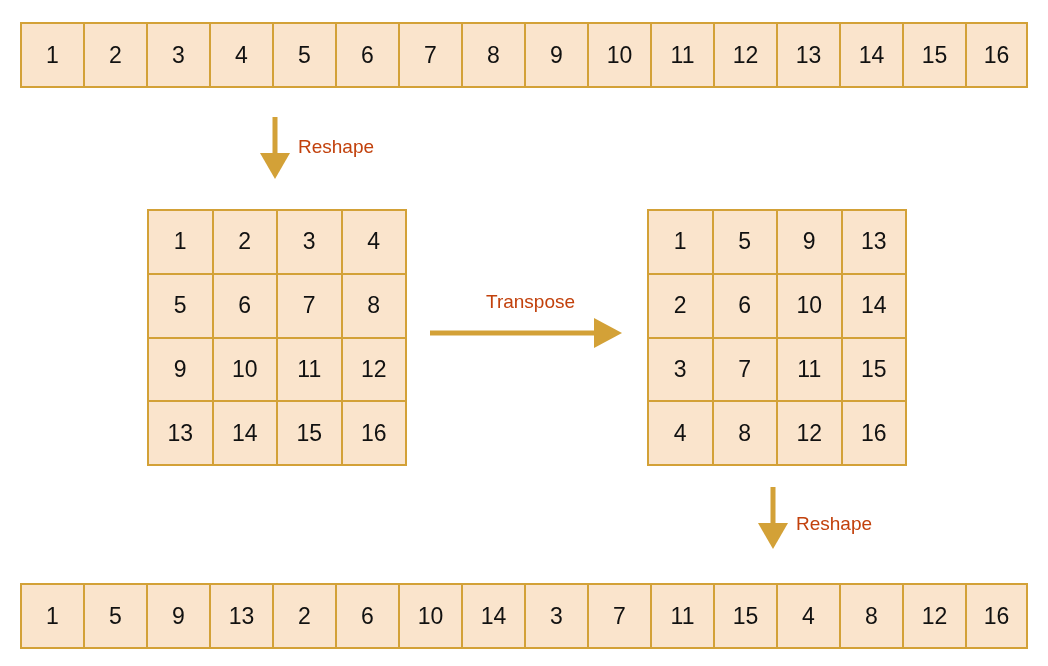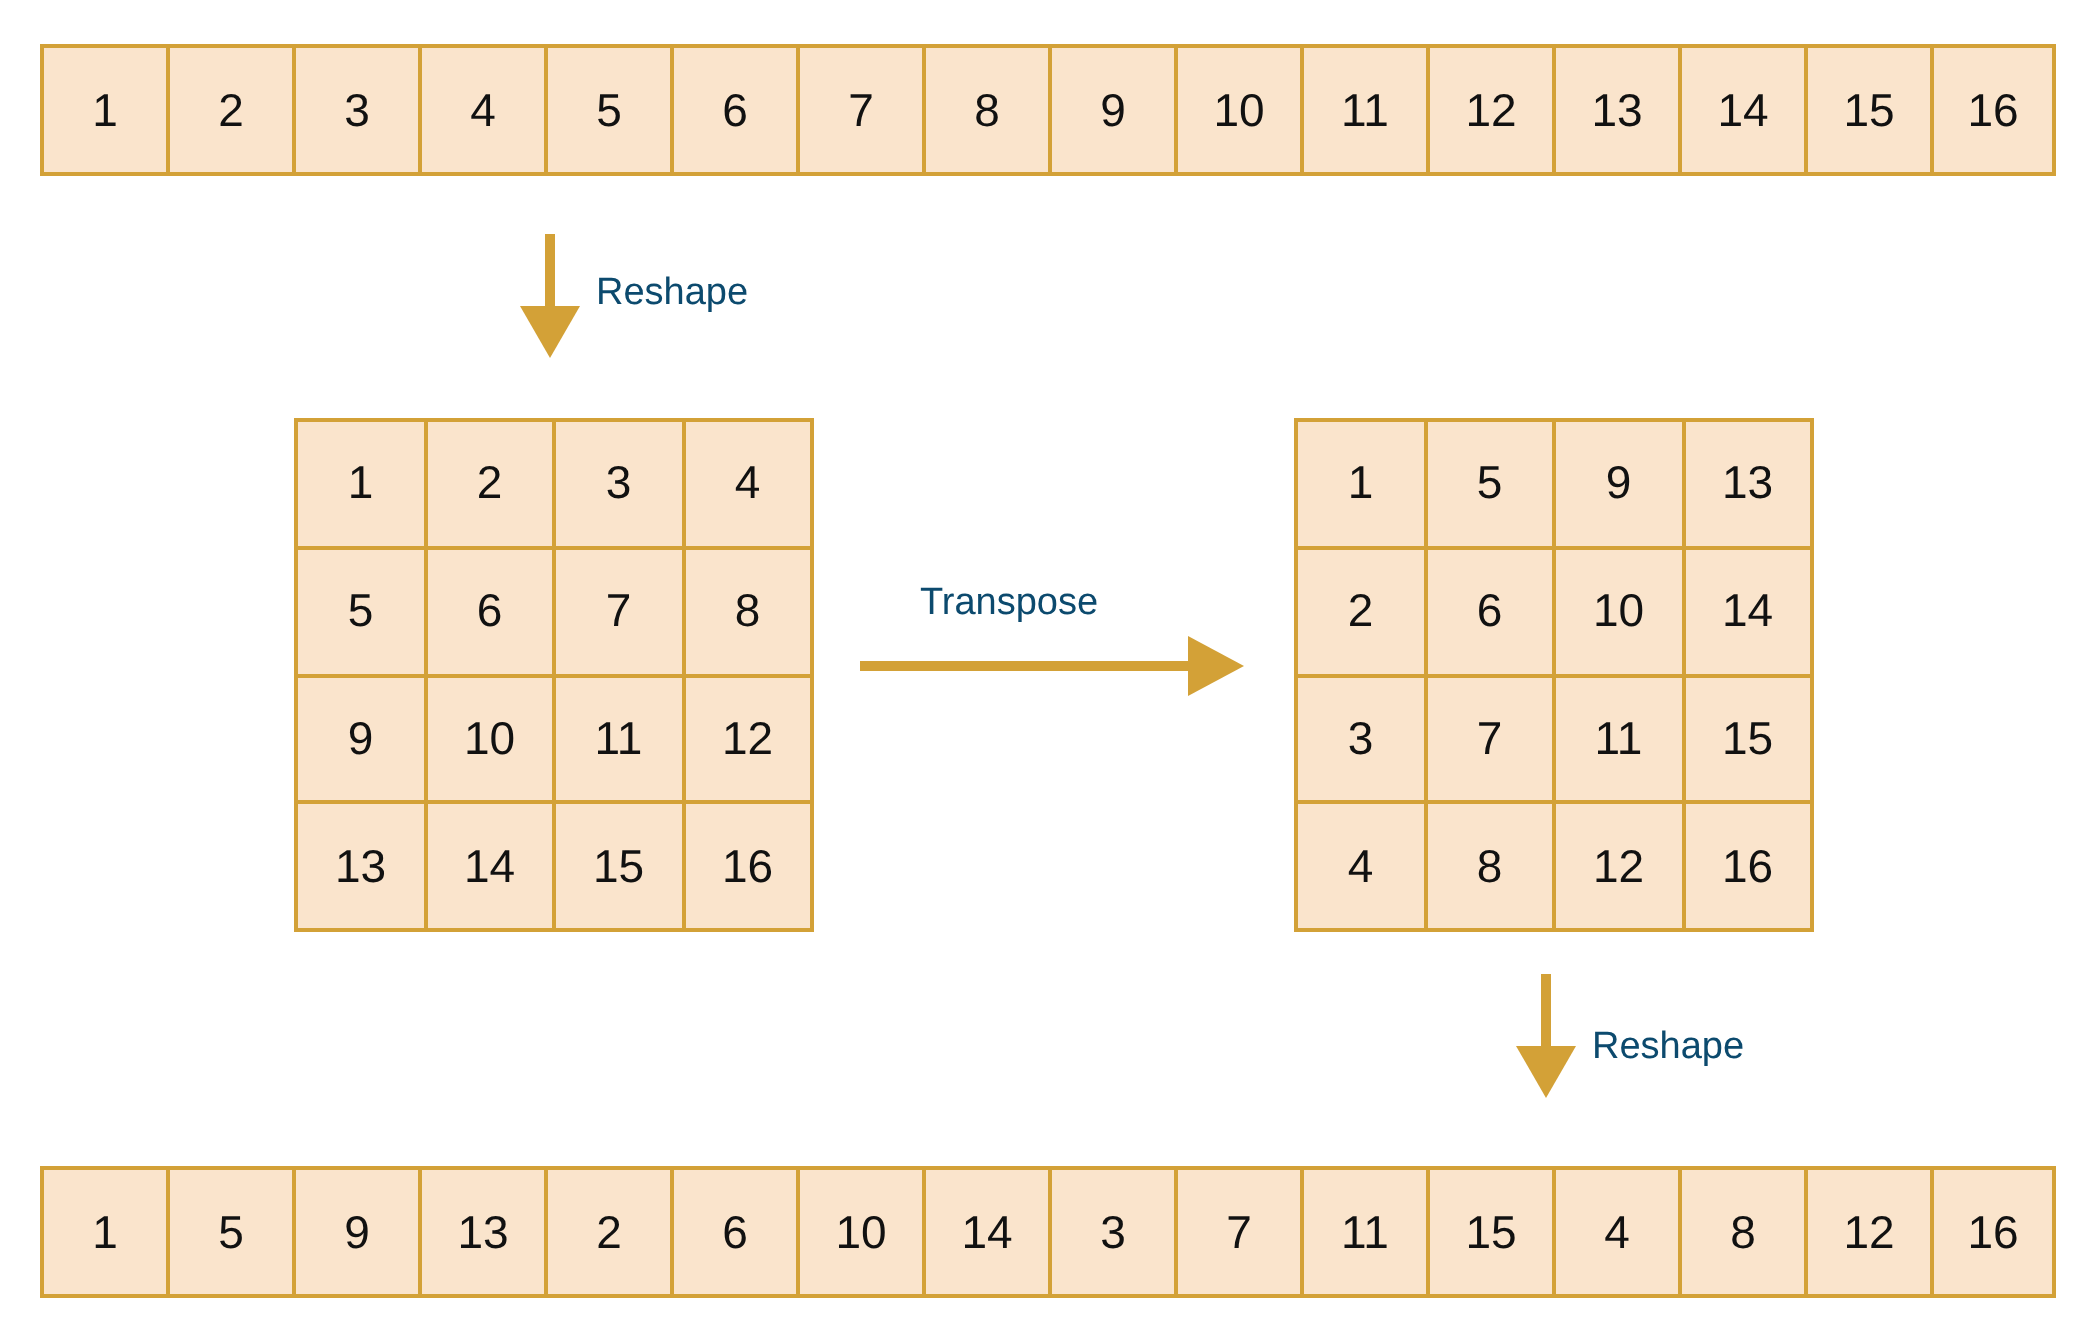--- a/index.html
+++ b/index.html
@@ -116,28 +116,28 @@
     border-left: 28px solid #D3A137;
   }
 
   #arrow-reshape-1 { left: 258px; top: 117px; }
   #arrow-reshape-2 { left: 756px; top: 487px; }
   #arrow-transpose { left: 430px; top: 318px; }
 
   
   .op-label {
     position: absolute;
-    color: #0c4a6e;
+    color: #c2410c;
     font-size: 19px;
     font-family: "Liberation Sans", sans-serif;
     white-space: nowrap;
   }
   #label-reshape-1 { left: 298px; top: 136px; }
   #label-reshape-2 { left: 796px; top: 513px; }
-  #label-transpose { left: 460px; top: 291px; }
+  #label-transpose { left: 486px; top: 291px; }
 </style>
 </head>
 <body>
 
 <div class="flat-row" id="top-array">
     <div class="cell">1</div>
     <div class="cell">2</div>
     <div class="cell">3</div>
     <div class="cell">4</div>
     <div class="cell">5</div>

